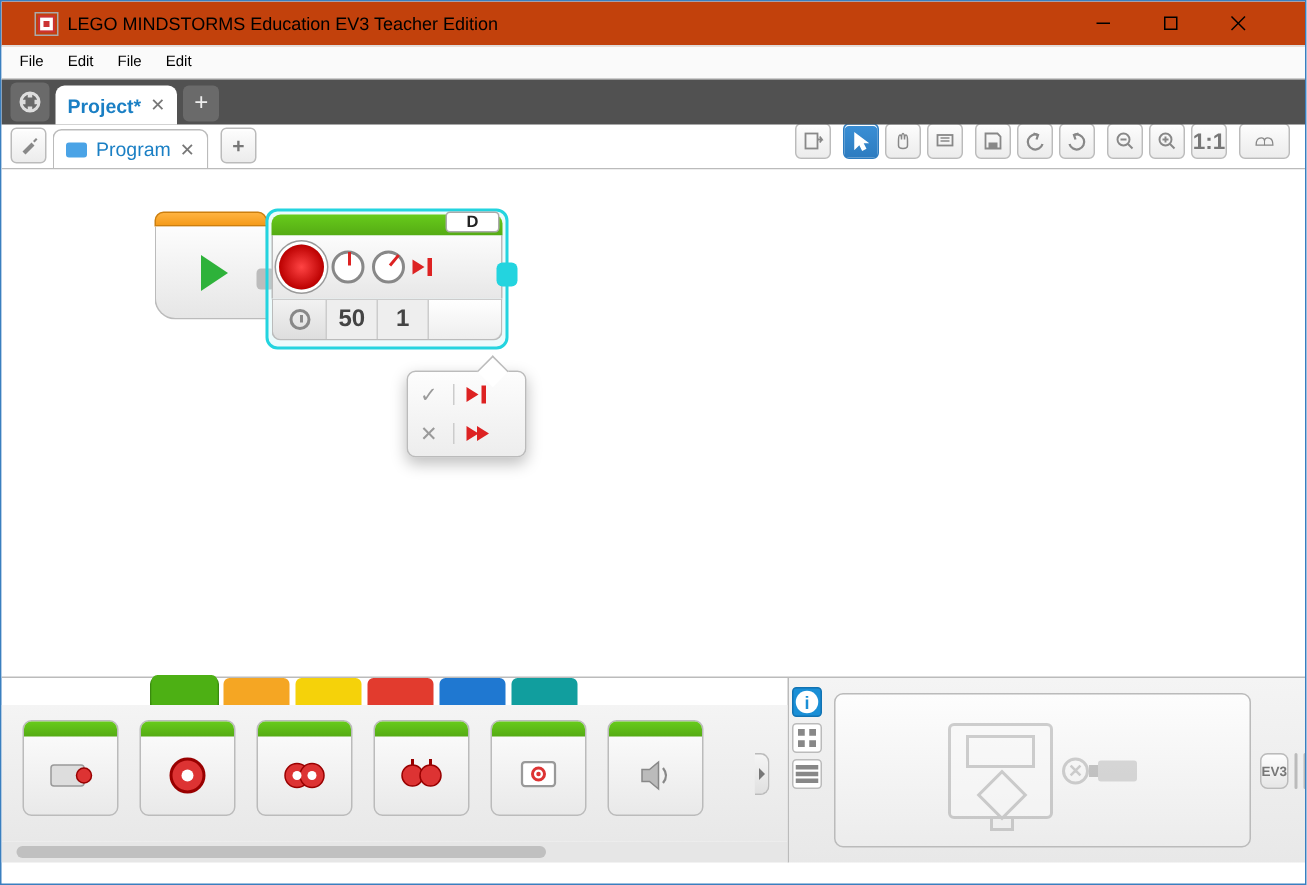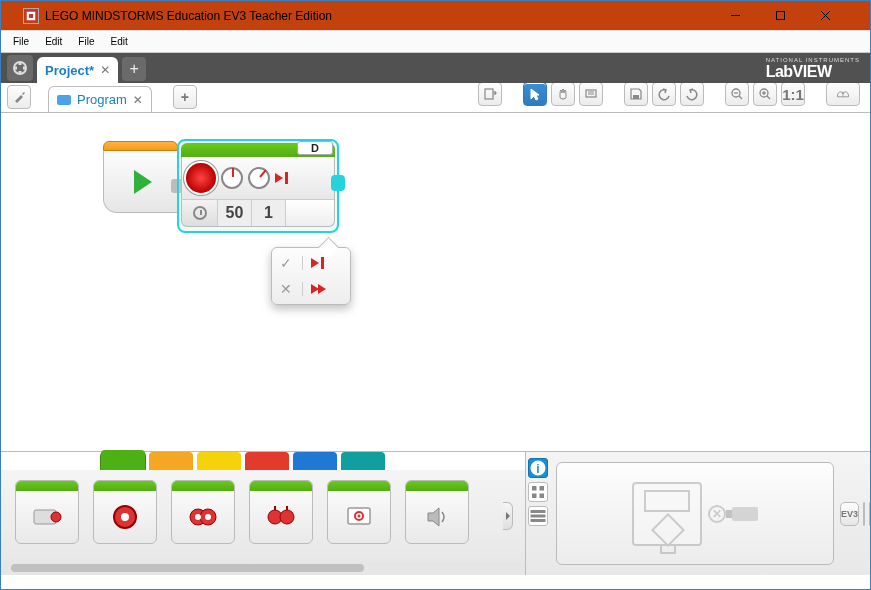--- a/index.html
+++ b/index.html
@@ -23,21 +23,21 @@
 .roundbtn { width:26px;height:26px; background:#6a6a6a; border-radius:4px; margin-right:4px; margin-bottom:2px; display:flex;align-items:center;justify-content:center; cursor:pointer; }
 .roundbtn svg { width:16px;height:16px; }
 .project-tab { height:26px; background:#fff; border-top-left-radius:6px; border-top-right-radius:6px; display:flex; align-items:center; padding:0 8px; gap:6px; cursor:pointer; }
 .project-tab .label { color:#1a7fc4; font-weight:bold; font-size:13px; }
 .project-tab .x { color:#777; font-size:12px; cursor:pointer; }
 .addtab { width:24px;height:24px; background:#6a6a6a; border-radius:4px; margin-left:4px; margin-bottom:2px; display:flex;align-items:center;justify-content:center; color:#eee; font-size:16px; cursor:pointer; }
 .labview { position:absolute; right:10px; top:4px; color:#ddd; font-size:9px; letter-spacing:0.5px; }
 .labview .big { font-size:16px; font-weight:bold; color:#fff; letter-spacing:-0.5px; }
 
 
-.toolbar-row { height: 30px; background:#fff; border-bottom:1px solid #bbb; display:flex; align-items:flex-end; padding:0 6px;gap:13px; }
+.toolbar-row { height: 30px; background:#fff; border-bottom:1px solid #bbb; display:flex; align-items:flex-end; padding:0 6px; }
 .toolbtn { width:24px; height:24px; border:1px solid #bbb; border-radius:4px; margin-bottom:3px; display:flex; align-items:center; justify-content:center; background:linear-gradient(#fdfdfd,#ececec); cursor:pointer; box-shadow: inset 0 1px 0 #fff; }
 .toolbtn svg { width:14px;height:14px; }
 .program-tab { height:26px; background:#fff; border:1px solid #bbb; border-bottom:none; border-top-left-radius:6px;border-top-right-radius:6px; display:flex;align-items:center; gap:6px; padding:0 8px; margin:0 4px; }
 .program-tab .icon { width:14px;height:10px; background:#4aa3e6; border-radius:2px; }
 .program-tab .label { color:#1a7fc4; font-size:13px; }
 .program-tab .x { color:#777; cursor:pointer; }
 .spacer { flex:1; }
 .toolgroup { display:flex; gap:4px; margin:0 4px 3px 4px; }
 .toolbtn.active { background:linear-gradient(#3a8fd6,#2d7cc0); border-color:#2d7cc0; }
 .toolbtn.active svg { stroke:#fff; fill:#fff; }
@@ -154,24 +154,20 @@
         <rect x="6.5" y="11" width="3" height="3" fill="#ddd"></rect>
         <rect x="2" y="6.5" width="3" height="3" fill="#ddd"></rect>
         <rect x="11" y="6.5" width="3" height="3" fill="#ddd"></rect>
       </svg>
   </div>
   <div class="project-tab">
     <span class="label">Project*</span>
     <span class="x">✕</span>
   </div>
   <div class="addtab">+</div>
-  <div class="labview">
-    <span style="font-size:6px;display:block;letter-spacing:1px">NATIONAL INSTRUMENTS</span>
-    <span class="big">LabVIEW</span>
-  </div>
 </div>
 
 <div class="toolbar-row">
   <div class="toolbtn">
     <svg viewBox="0 0 14 14">
         <path d="M3 11 L9 5 L11 7 L5 13 Z M10 4 L12 2 L13 3 L11 5 Z" fill="#888"></path>
       </svg>
   </div>
   <div class="program-tab">
     <span class="icon"></span>

